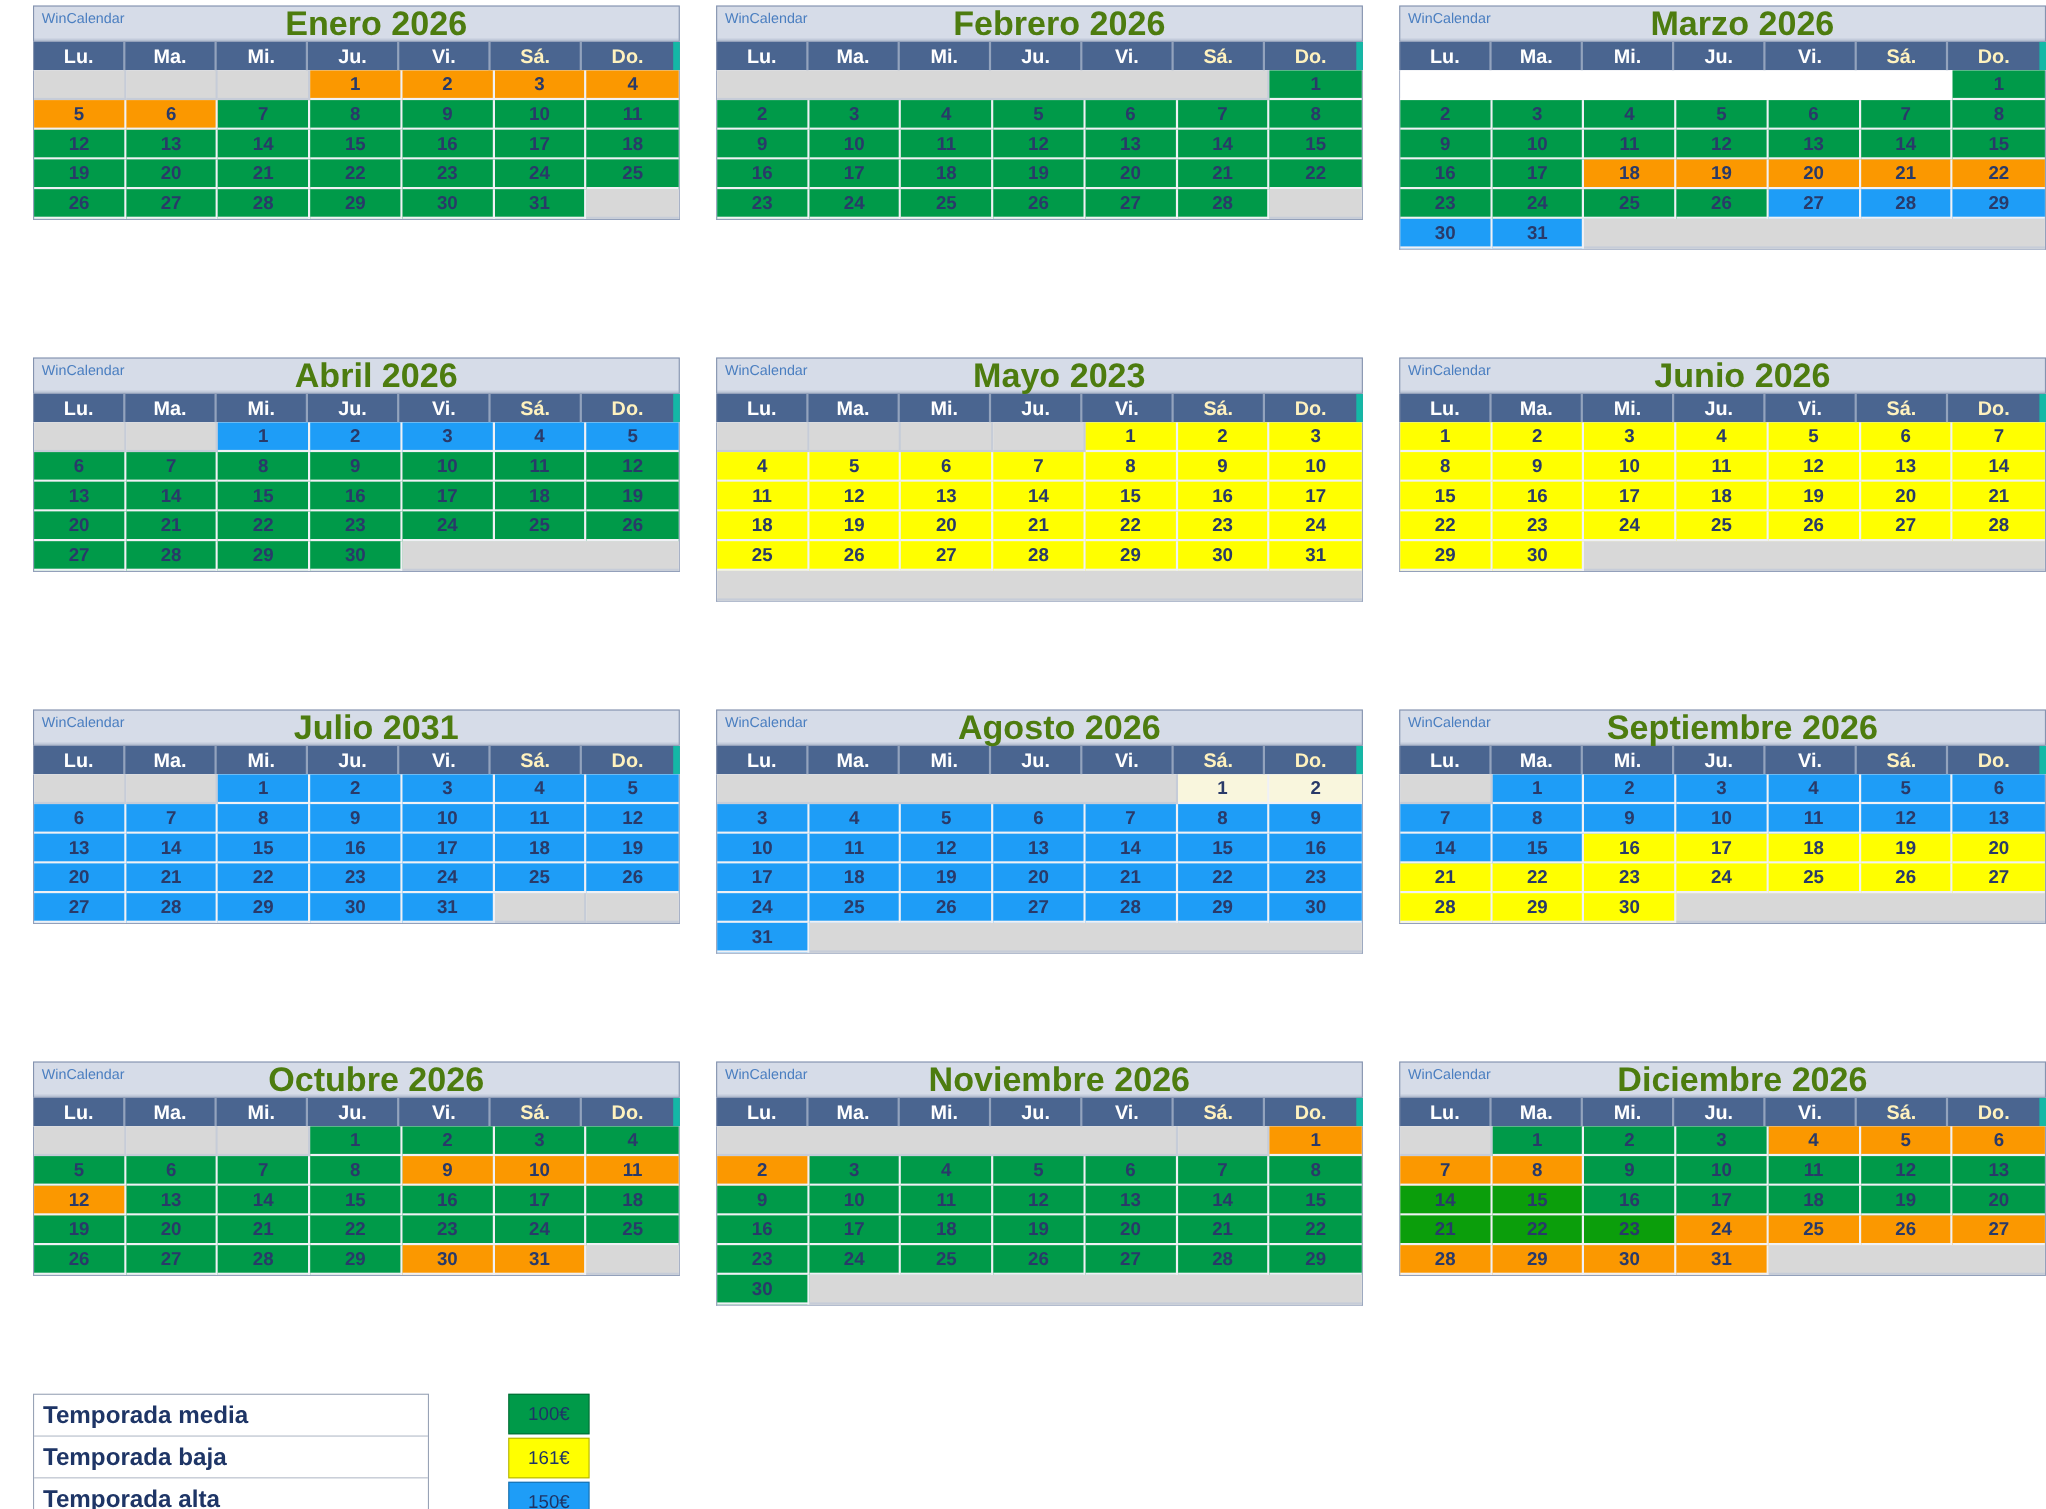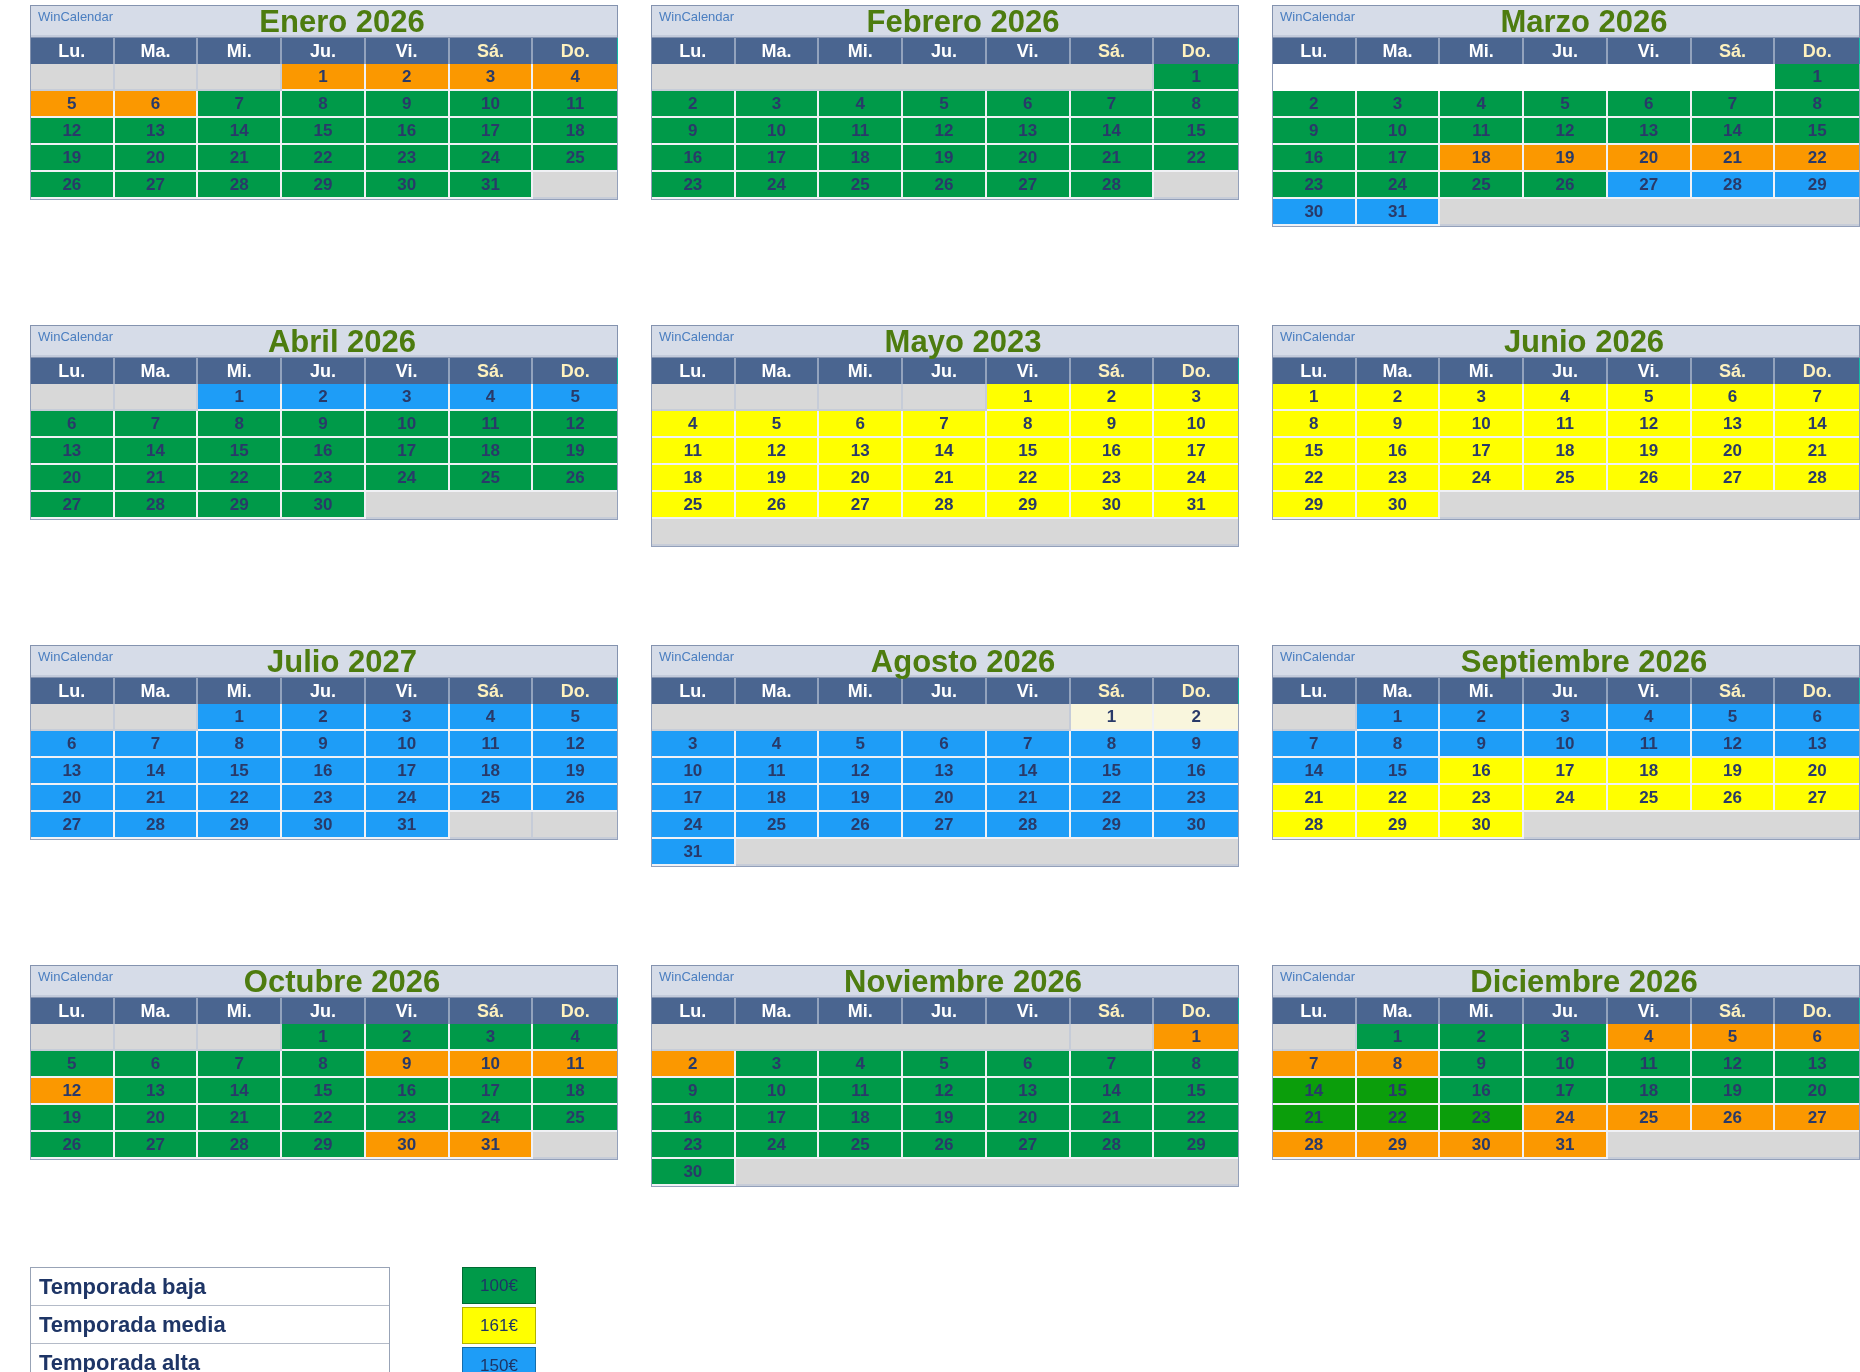--- a/index.html
+++ b/index.html
@@ -4,21 +4,21 @@
 <title>Calendario 2026</title>
 <style>
   html,body{margin:0;padding:0;background:#fff;}
   body{width:1860px;height:1372px;font-family:"Liberation Sans",sans-serif;overflow:hidden;}
   .page{padding:5px 0 0 30px;}
   .months-grid{display:grid;grid-template-columns:repeat(3,588px);column-gap:33px;row-gap:98px;align-items:start;}
   .month{width:588px;}
   .titlebar{position:relative;height:31px;background:#D6DCE8;border:1px solid #8493AF;box-shadow:inset 0 -2px 0 #c3cbdb;display:flex;align-items:center;justify-content:center;padding-left:36px;}
   .brand{position:absolute;left:7px;top:3px;font-size:13px;color:#4A7EC0;font-weight:normal;}
   .title{font-size:31px;font-weight:bold;color:#4d7c0f;}
-  .weekhead{display:grid;grid-template-columns:repeat(7,1fr);background:#4A6590;border-left:1px solid #8493AF;border-right:1px solid #14b8a6;}
+  .weekhead{display:grid;grid-template-columns:repeat(7,1fr);background:#4A6590;border-left:1px solid #8493AF;border-right:6px solid #14b8a6;}
   .wd{height:26px;line-height:26px;text-align:center;color:#FFFFFF;font-weight:bold;font-size:18px;border-right:2px solid #93A3BD;}
   .wd:last-child{border-right:none;}
   .wd.weekend{color:#FFF2BE;}
   .weeks{border:1px solid #93A0BA;border-top:none;background:#fff;}
   .week{display:grid;grid-template-columns:repeat(7,1fr);}
   .cell{height:25px;line-height:25px;text-align:center;font-weight:bold;font-size:17px;color:#293A69;border-right:2px solid #F0F1F5;border-bottom:2px solid #F0F1F5;overflow:hidden;}
   .week .cell:last-child{border-right:none;}
   .t-g{background:#009A49;}
   .t-g2{background:#0B9E0B;}
   .t-y{background:#FFFF00;}
@@ -401,21 +401,21 @@
           <div class="week">
             <div class="cell t-y">29</div>
             <div class="cell t-y">30</div>
             <div class="cell t-e" style="grid-column: span 5;"></div>
           </div>
         </div>
       </div>
       <div class="month">
         <div class="titlebar">
           <div class="brand">WinCalendar</div>
-          <div class="title">Julio 2027</div>
+          <div class="title">Julio 2031</div>
         </div>
         <div class="weekhead">
           <div class="wd">Lu.</div>
           <div class="wd">Ma.</div>
           <div class="wd">Mi.</div>
           <div class="wd">Ju.</div>
           <div class="wd">Vi.</div>
           <div class="wd weekend">Sá.</div>
           <div class="wd weekend">Do.</div>
         </div>
@@ -769,24 +769,24 @@
             <div class="cell t-o">30</div>
             <div class="cell t-o">31</div>
             <div class="cell t-e" style="grid-column: span 3;"></div>
           </div>
         </div>
       </div>
     </div>
   <div class="legend">
     <div class="legend-table">
         <div class="legend-row">
+          <div class="legend-label">Temporada media</div>
+        </div>
+        <div class="legend-row">
           <div class="legend-label">Temporada baja</div>
-        </div>
-        <div class="legend-row">
-          <div class="legend-label">Temporada media</div>
         </div>
         <div class="legend-row">
           <div class="legend-label">Temporada alta</div>
         </div>
       </div>
     <div class="legend-swatches">
         <div class="price-swatch t-g">
           <div class="price-label">100€</div>
         </div>
         <div class="price-swatch t-y">

